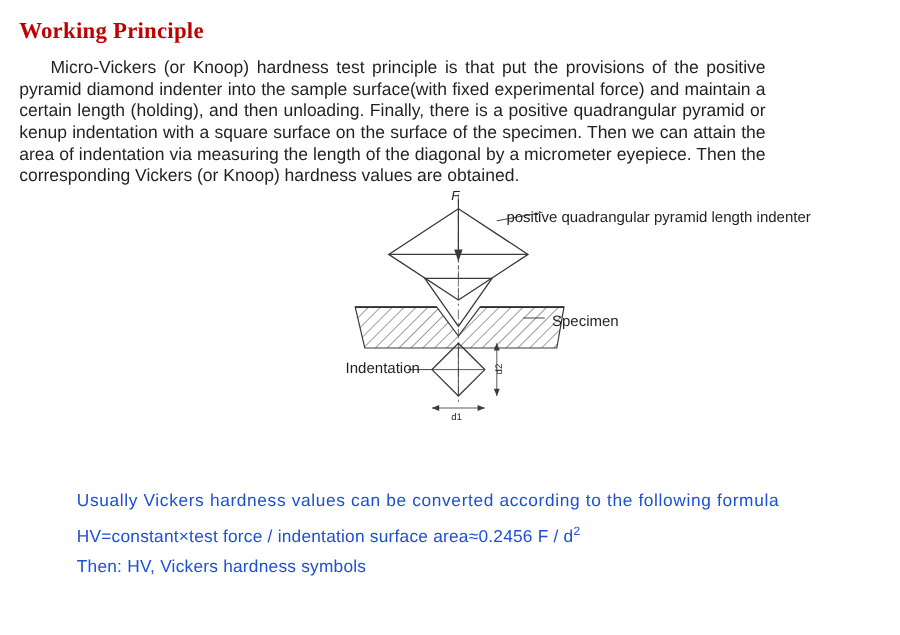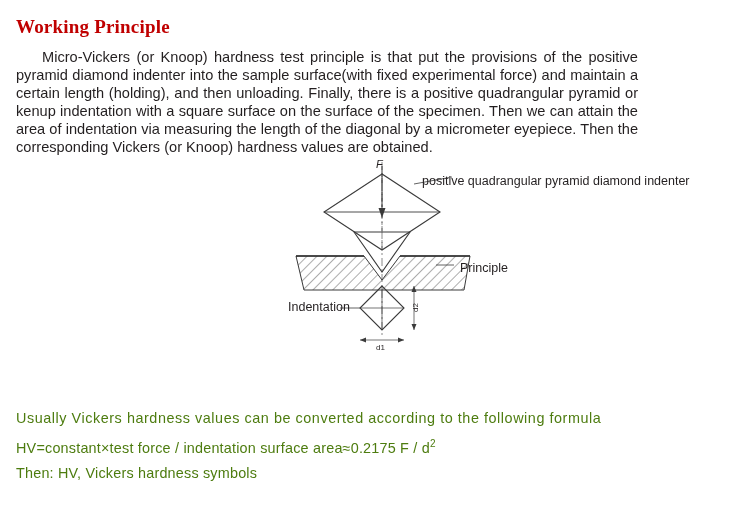--- a/index.html
+++ b/index.html
@@ -64,23 +64,24 @@
   .lbl-F { left: 112px; top: -2px; font-style: italic; font-size: 11px;}
   .footer-lines {
     position: absolute;
     left: 16px;
     top: 406px;
     width: 724px;
   }
   .f-line {
     font-size: 14.4px;
     line-height: 25px;
-    color: #4d7c0f;
+    color: #1d4ed8;
     letter-spacing: 0.2px;
     white-space: nowrap;
+    margin-left: 48px;
   }
   .f-line.wide {
     letter-spacing: 0.55px;
   }
   .f-line sup {
     font-size: 10px;
     vertical-align: super;
   }
   .gap-sm { display: inline-block; width: 14px; }
 </style>
@@ -135,32 +136,32 @@
         <line x1="96" y1="180" x2="140" y2="180" stroke="#3a3a3a" stroke-width="0.7"></line>
         <polygon points="96,180 102,177.5 102,182.5" fill="#3a3a3a"></polygon>
         <polygon points="140,180 134,177.5 134,182.5" fill="#3a3a3a"></polygon>
         <text x="112" y="190" font-family="Liberation Sans, sans-serif" font-size="8" fill="#231f20">d1</text>
 
         <line x1="76" y1="148" x2="96" y2="148" stroke="#3a3a3a" stroke-width="0.8"></line>
       </svg>
 
       <div class="fig-label lbl-F">F</div>
 
-      <div class="fig-label lbl-indenter">positive quadrangular pyramid diamond indenter</div>
+      <div class="fig-label lbl-indenter">positive quadrangular pyramid length indenter</div>
 
-      <div class="fig-label lbl-specimen">Principle</div>
+      <div class="fig-label lbl-specimen">Specimen</div>
 
       <div class="fig-label lbl-indentation">Indentation</div>
     </div>
   </div>
 
   <div class="footer-lines">
     <div class="f-line wide">Usually Vickers hardness values can be converted according to the following formula</div>
 
     <div class="f-line">
-      <span>HV=constant×test force / indentation surface area≈0.2175 F / d</span><sup>2</sup>
+      <span>HV=constant×test force / indentation surface area≈0.2456 F / d</span><sup>2</sup>
     </div>
 
     <div class="f-line">Then: HV, Vickers hardness symbols</div>
 
   </div>
 
 </div>
 
 </body></html>

